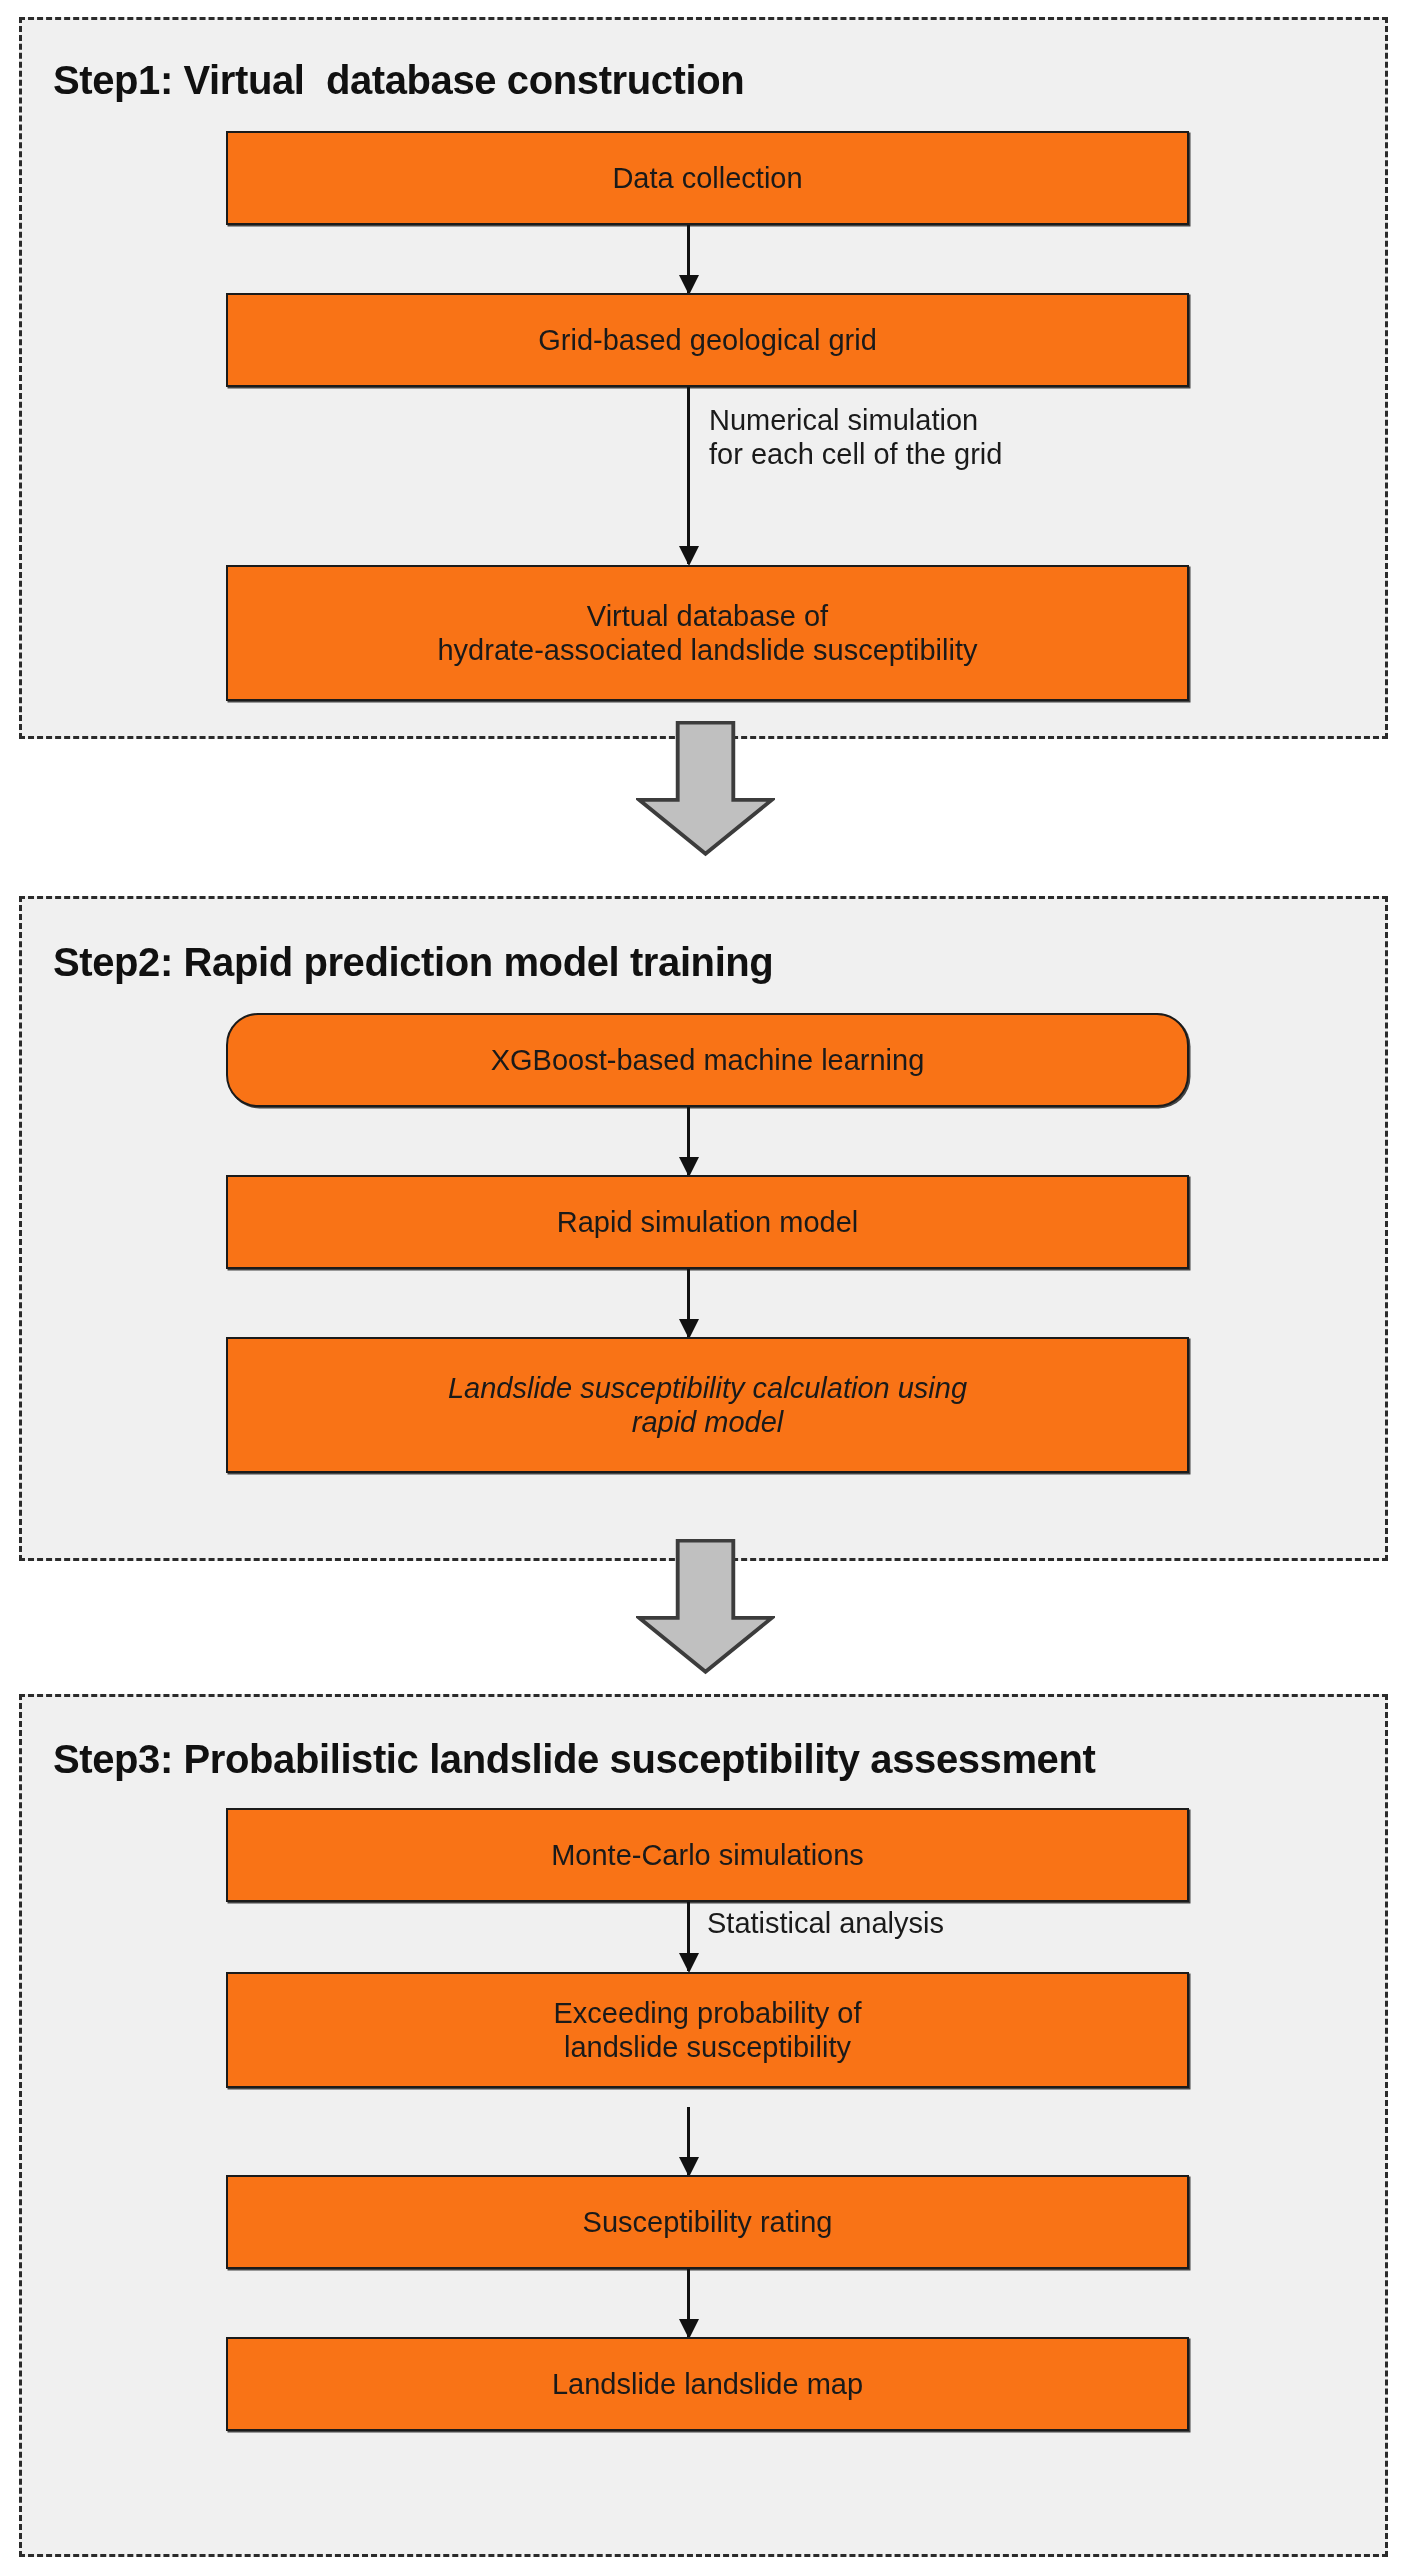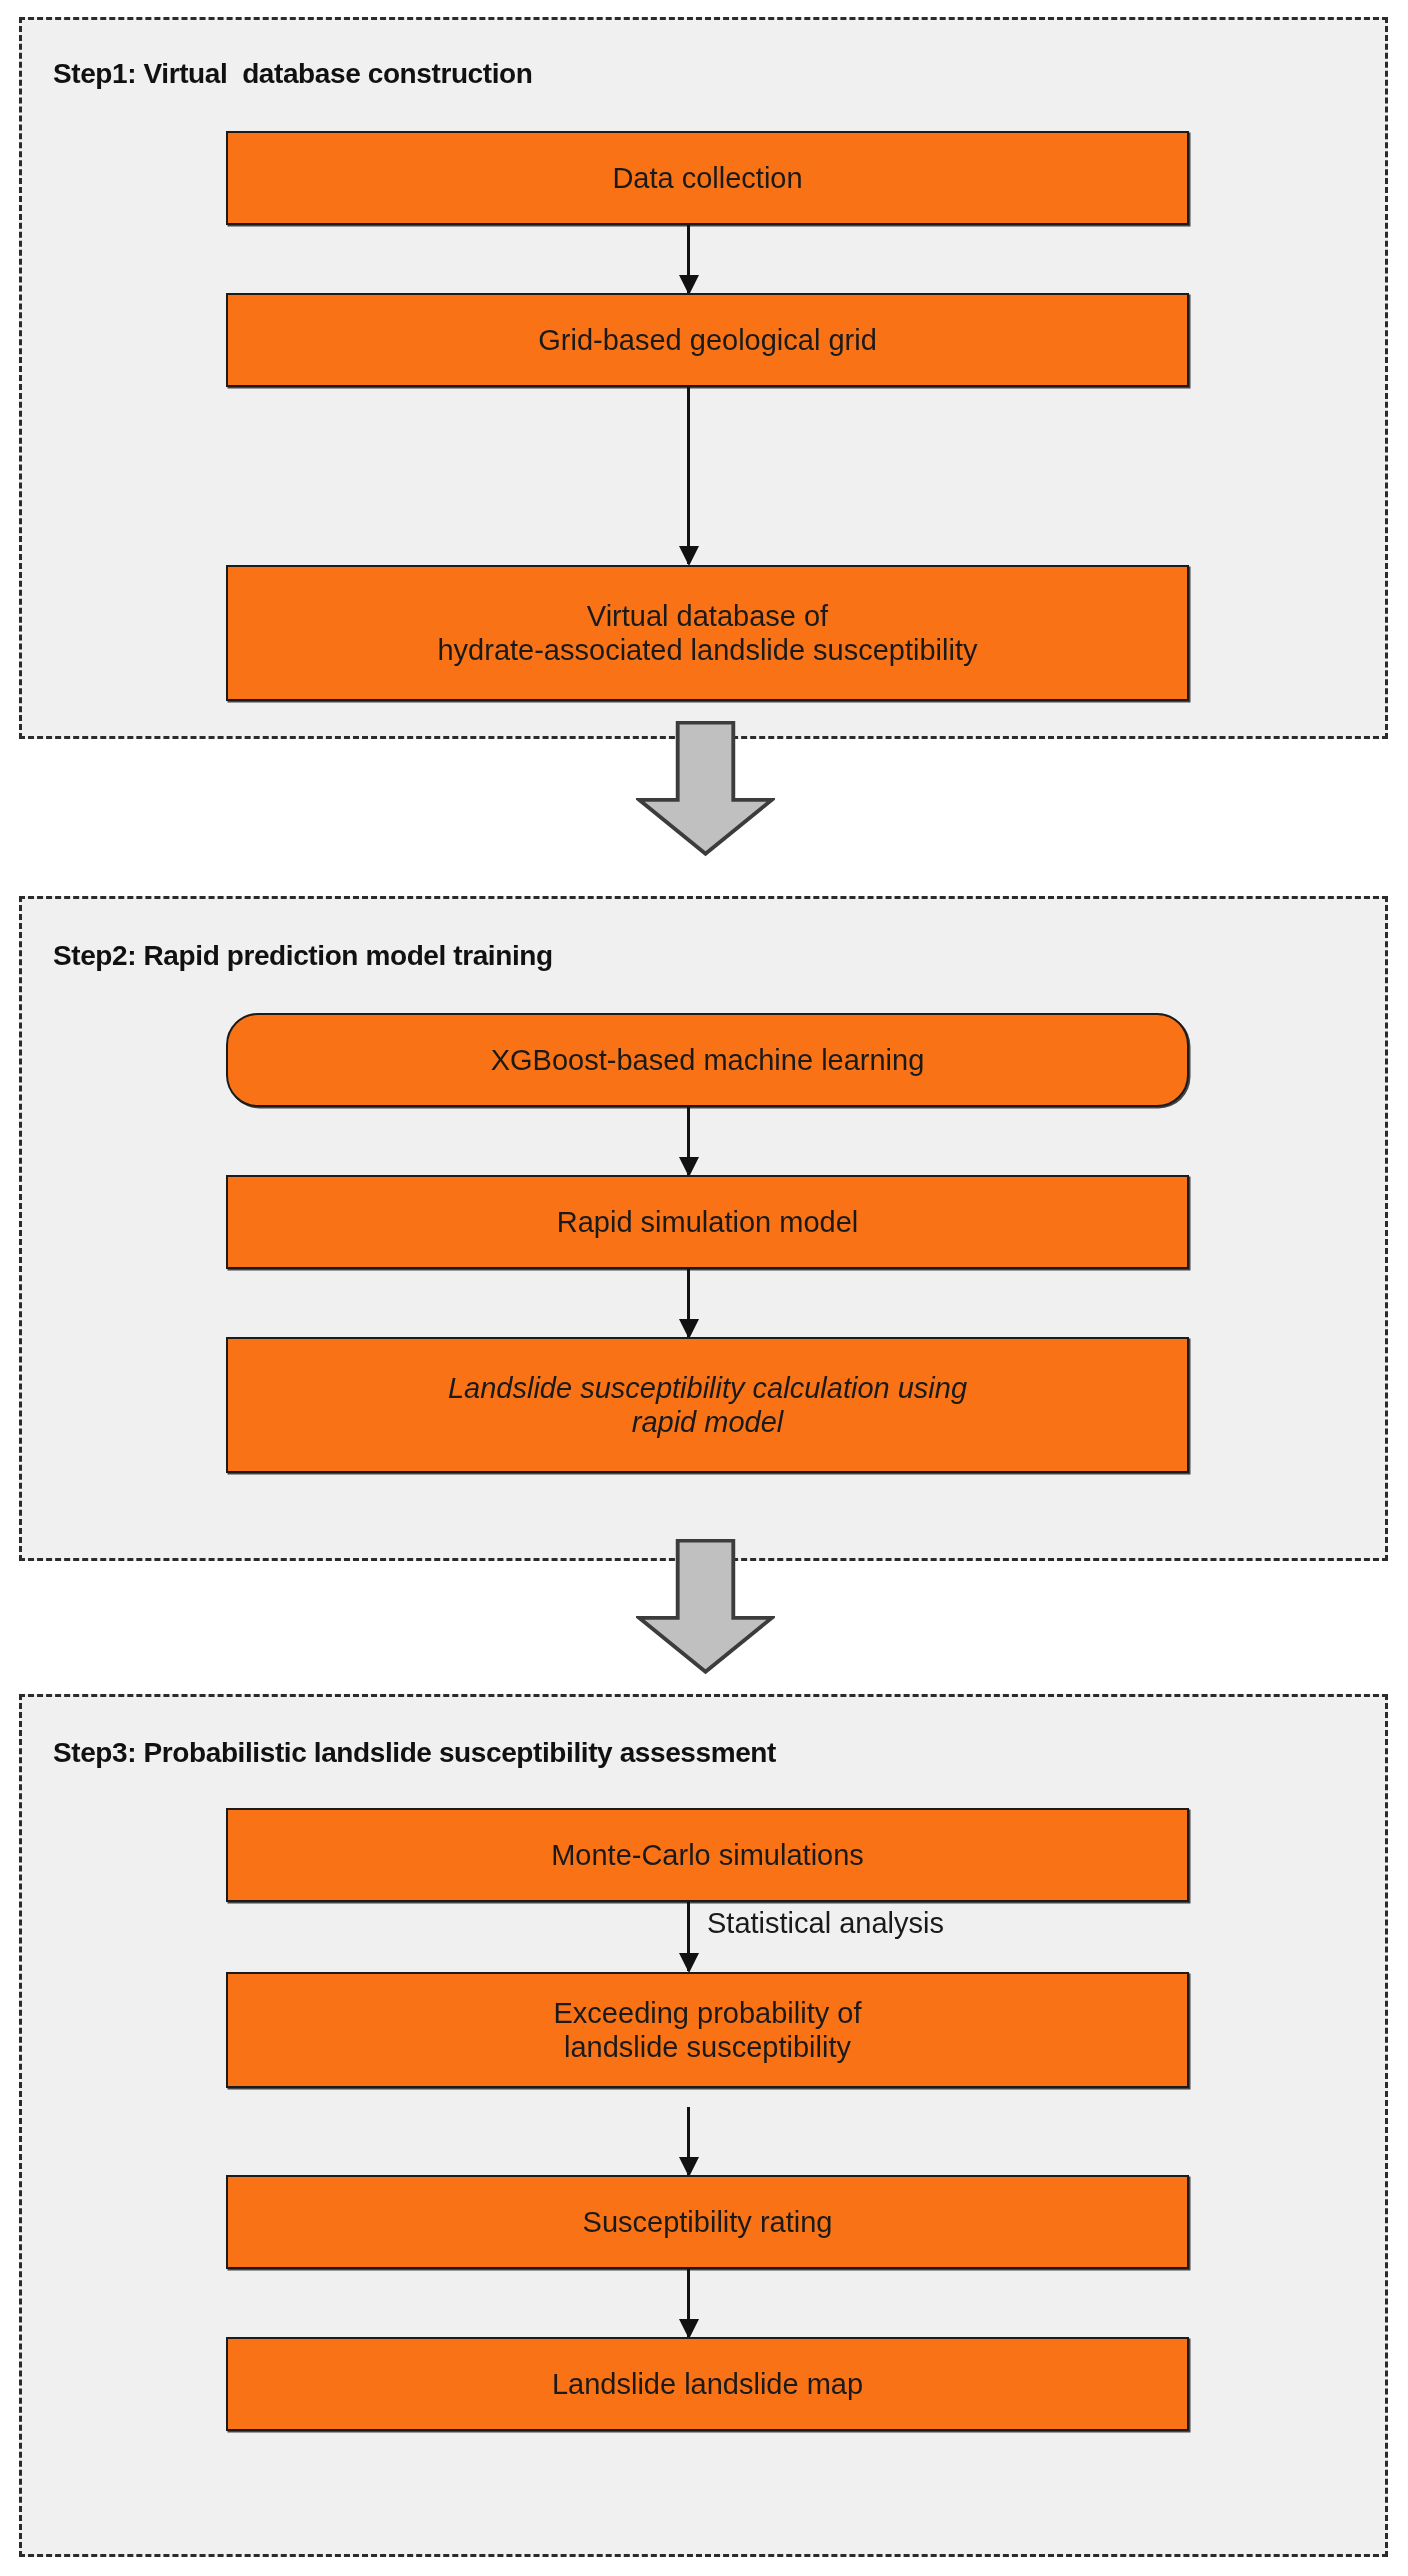--- a/index.html
+++ b/index.html
@@ -24,21 +24,21 @@
     background: #f0f0f0;
     border: 3.1px dashed #2b2b2b;
   }
   #panel-step1 { top: 17px;   height: 722px; }
   #panel-step2 { top: 896px; height: 665px; }
   #panel-step3 { top: 1694px; height: 863px; }
 
   .panel-title {
     position: absolute;
     left: 31px;
-    font-size: 28px;
+    font-size: 40px;
     font-weight: bold;
     color: #111111;
     letter-spacing: -0.4px;
     white-space: pre;
     line-height: 1;
   }
   #panel-step1 .panel-title { top: 40px; }
   #panel-step2 .panel-title { top: 43px; }
   #panel-step3 .panel-title { top: 42px; }
 
@@ -112,20 +112,22 @@
   </div>
 
   <div class="connector" style="left:665px; top:205px; height:68px;"></div>
 
   <div class="node" style="top:273px; height:94px;">
     <span class="node-label">Grid-based geological grid</span>
   </div>
 
   <div class="connector" style="left:665px; top:367px; height:177px;"></div>
 
+  <div class="edge-label" style="left:687px; top:384px;">Numerical simulation
+for each cell of the grid</div>
 
   <div class="node" style="top:545px; height:136px;">
     <span class="node-label">Virtual database of
 hydrate-associated landslide susceptibility</span>
   </div>
 </div>
 
 <div class="block-arrow" style="left:636px; top:721px;">
   <svg viewBox="0 0 180 176" xmlns="http://www.w3.org/2000/svg">
     <polygon points="54,2 126,2 126,102 176,102 90,172 4,102 54,102" fill="#c0c0c0" stroke="#3c3c3c" stroke-width="5" stroke-linejoin="miter"></polygon>

